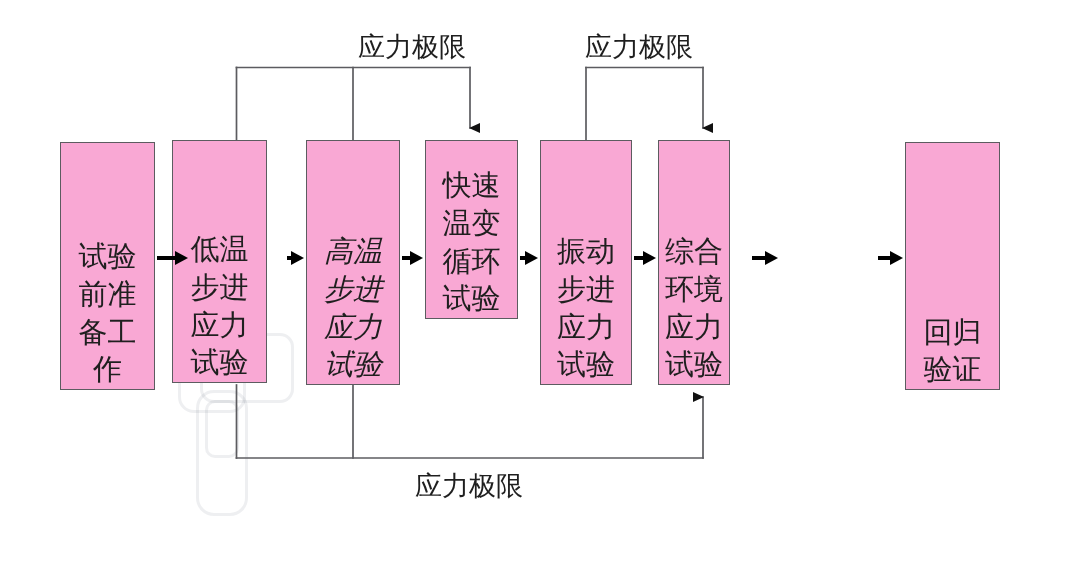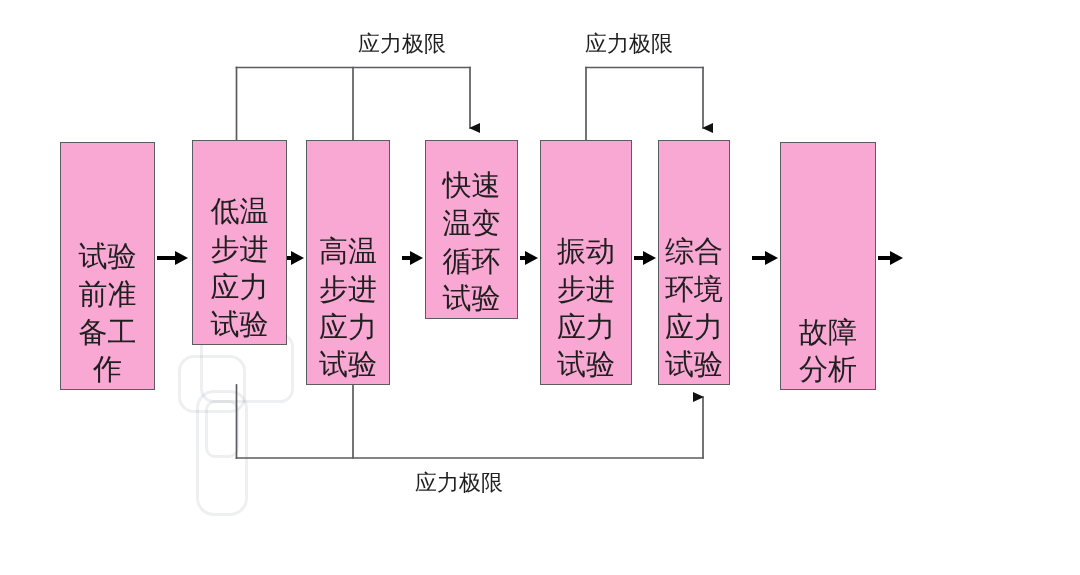--- a/index.html
+++ b/index.html
@@ -84,21 +84,21 @@
     border-top: 7.5px solid transparent;
     border-bottom: 7.5px solid transparent;
     border-left: 13px solid #000;
     flex: 0 0 auto;
   }
 
   
   .loop-label {
     position: absolute;
     z-index: 5;
-    font-size: 22px;
+    font-size: 27px;
     line-height: 1;
     color: #1f1f1f;
     white-space: nowrap;
   }
 
   
   #caption {
     position: absolute;
     left: 0;
     top: 540px;
@@ -173,27 +173,27 @@
       </g>
     </g>
   </svg>
 
   <div class="box" id="node-0" style="left: 60px; top: 142px; width: 95px; height: 248px;">
     <span class="box-label">试验
 前准
 备工
 作</span>
   </div>
-  <div class="box" id="node-1" style="left: 192px; top: 140px; width: 95px; height: 205px; font-family: Liberation Serif, serif;">
+  <div class="box" id="node-1" style="left: 172px; top: 140px; width: 95px; height: 243px; font-family: Liberation Serif, serif;">
     <span class="box-label">低温
 步进
 应力
 试验</span>
   </div>
-  <div class="box" id="node-2" style="left: 306px; top: 140px; width: 84px; height: 245px;">
+  <div class="box" id="node-2" style="left: 306px; top: 140px; width: 94px; height: 245px; font-style: italic;">
     <span class="box-label">高温
 步进
 应力
 试验</span>
   </div>
   <div class="box" id="node-3" style="left: 425px; top: 140px; width: 93px; height: 179px;">
     <span class="box-label">快速
 温变
 循环
 试验</span>
@@ -203,23 +203,23 @@
 步进
 应力
 试验</span>
   </div>
   <div class="box" id="node-5" style="left: 658px; top: 140px; width: 72px; height: 245px;">
     <span class="box-label">综合
 环境
 应力
 试验</span>
   </div>
-  <div class="box" id="node-6" style="left: 780px; top: 142px; width: 96px; height: 248px;">
-    <span class="box-label">故障
-分析</span>
+  <div class="box" id="node-7" style="left: 905px; top: 142px; width: 95px; height: 248px;">
+    <span class="box-label">回归
+验证</span>
   </div>
 
   <div class="flowarrow" id="fa-0" style="left: 157px; top: 251px; width: 31px;">
       <div class="stem"></div>
       <div class="head"></div>
     </div>
   <div class="flowarrow" id="fa-1" style="left: 287px; top: 251px; width: 17px;">
       <div class="stem"></div>
       <div class="head"></div>
     </div>

